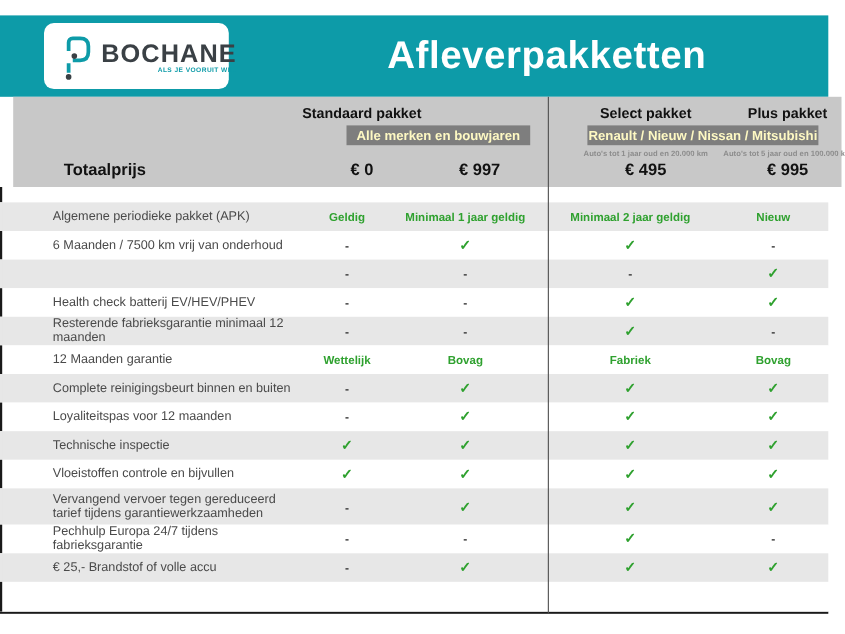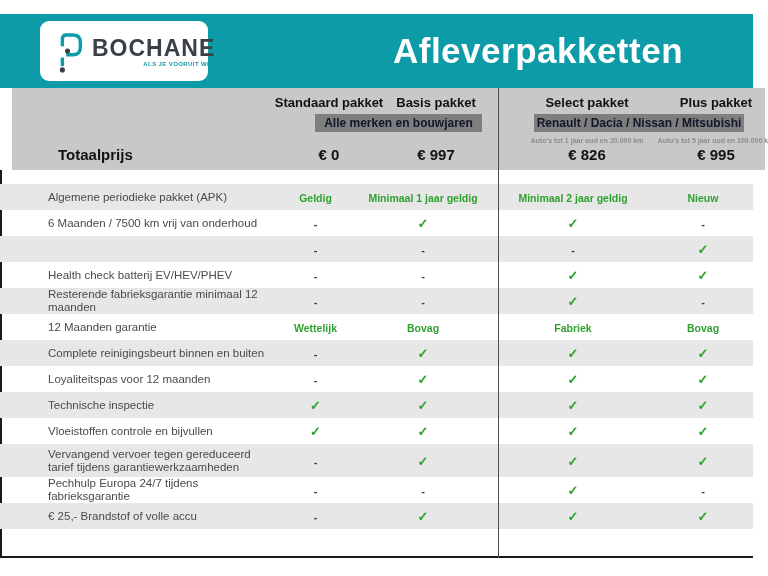--- a/index.html
+++ b/index.html
@@ -1,39 +1,39 @@
 <!DOCTYPE html>
 <html><head>
 <meta charset="utf-8">
 <style>
   * { margin:0; padding:0; box-sizing:border-box; }
   html,body { width:768px; height:576px; background:#ffffff; font-family:"Liberation Sans", sans-serif; }
   .page { position:relative; width:768px; height:576px; background:#ffffff; overflow:hidden; }
 
   
   .banner { position:absolute; left:0; top:14px; width:753px; height:74px; background:#0D9BA8; }
-  .banner-title { position:absolute; left:538px; top:50%; transform:translate(-50%,-50%);
+  .banner-title { position:absolute; left:497px; top:50%; transform:translate(-50%,-50%);
     color:#ffffff; font-size:35px; font-weight:bold; white-space:nowrap; letter-spacing:0.5px; }
   .logo-card { position:absolute; left:40px; top:7px; width:168px; height:60px; background:#ffffff;
     border-radius:9px; display:flex; align-items:center; padding-left:12px; }
   .logo-mark { width:34px; height:44px; flex:0 0 auto; }
   .logo-textblock { margin-left:6px; display:flex; flex-direction:column; }
   .logo-name { font-size:23px; font-weight:bold; color:#3A4045; letter-spacing:1px; line-height:24px; }
   .logo-tagline { font-size:6px; font-weight:bold; color:#0D9BA8; text-align:right; letter-spacing:0.4px; margin-top:1px; }
 
   
   .header-band { position:absolute; left:12px; top:88px; width:753px; height:82px; background:#C8C8C8; }
   .pkg-name { position:absolute; top:7px; width:180px; text-align:center;
     font-size:13px; font-weight:bold; color:#111111; white-space:nowrap; }
   .pkg-name.c1 { left:227px; } 
   .pkg-name.c2 { left:334px; } 
   .pkg-name.c3 { left:485px; } 
   .pkg-name.c4 { left:614px; } 
   .group-badge { position:absolute; top:26px; height:18px; line-height:18px; background:#7E7E7E;
-    color:#0f172a; font-size:12px; font-weight:bold; text-align:center; white-space:nowrap; }
+    color:#fef9c3; font-size:12px; font-weight:bold; text-align:center; white-space:nowrap; }
   .group-badge.b1 { left:303px; width:167px; }
   .group-badge.b2 { left:522px; width:210px; }
   .col-note { position:absolute; top:49px; width:160px; text-align:center;
     font-size:7px; font-weight:bold; color:#8C8C8C; white-space:nowrap; }
   .col-note.n3 { left:495px; }
   .col-note.n4 { left:624px; }
   .total-label { position:absolute; left:46px; top:58px; font-size:15px; font-weight:bold; color:#111111; }
   .price { position:absolute; top:58px; width:180px; text-align:center;
     font-size:15px; font-weight:bold; color:#111111; }
   .price.c1 { left:227px; } .price.c2 { left:334px; } .price.c3 { left:485px; } .price.c4 { left:614px; }
@@ -73,34 +73,33 @@
       <div class="logo-textblock">
         <div class="logo-name">BOCHANE</div>
         <div class="logo-tagline">ALS JE VOORUIT WIL.</div>
       </div>
     </div>
     <div class="banner-title">Afleverpakketten</div>
   </div>
 
   <div class="header-band">
     <div class="pkg-name c1">Standaard pakket</div>
-    <div class="pkg-name c2">Basis pakket</div>
     <div class="pkg-name c3">Select pakket</div>
     <div class="pkg-name c4">Plus pakket</div>
 
     <div class="group-badge b1">Alle merken en bouwjaren</div>
-    <div class="group-badge b2">Renault / Dacia / Nissan / Mitsubishi</div>
+    <div class="group-badge b2">Renault / Nieuw / Nissan / Mitsubishi</div>
 
     <div class="col-note n3">Auto's tot 1 jaar oud en 20.000 km</div>
     <div class="col-note n4">Auto's tot 5 jaar oud en 100.000 km</div>
 
     <div class="total-label">Totaalprijs</div>
     <div class="price c1">€ 0</div>
     <div class="price c2">€ 997</div>
-    <div class="price c3">€ 826</div>
+    <div class="price c3">€ 495</div>
     <div class="price c4">€ 995</div>
   </div>
 
   <div class="table-body">
     <div class="spacer-row"></div>
     <div>
         <div class="row gray">
           <div class="row-label">Algemene periodieke pakket (APK)</div>
           <div class="cell" style="grid-column: 2;"><span class="green-text">Geldig</span></div>
           <div class="cell" style="grid-column: 3;"><span class="green-text">Minimaal 1 jaar geldig</span></div>

